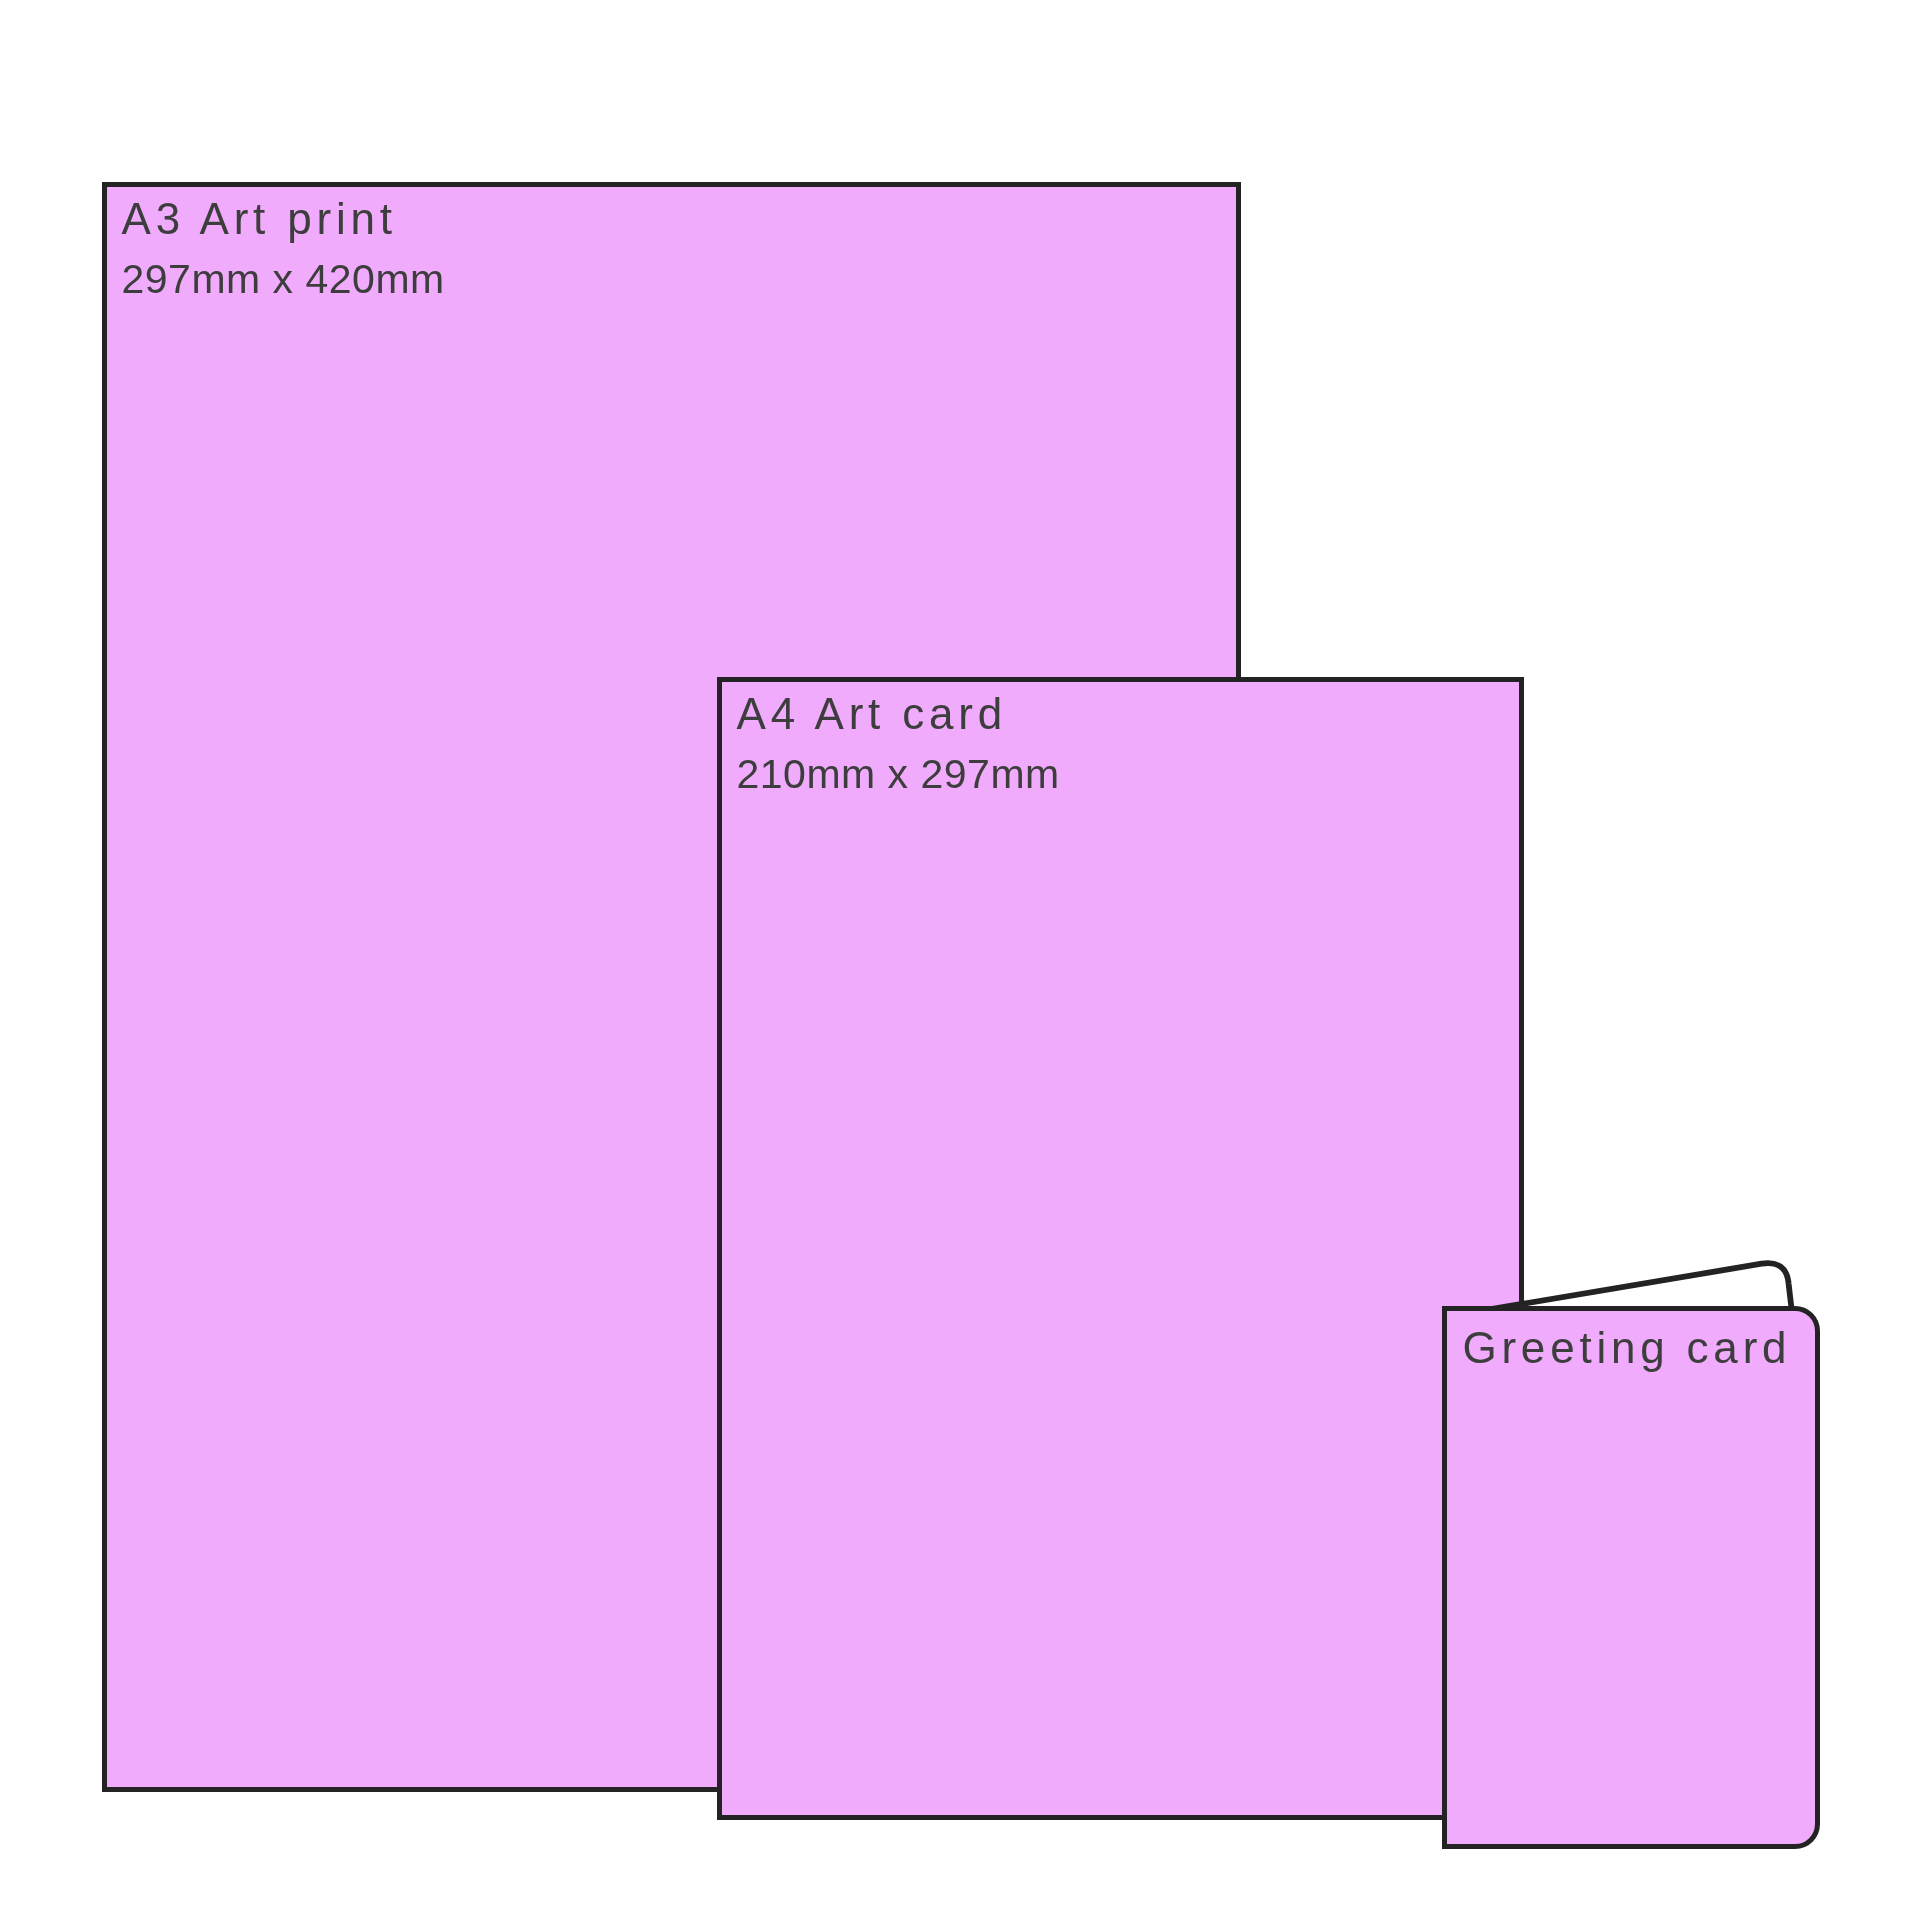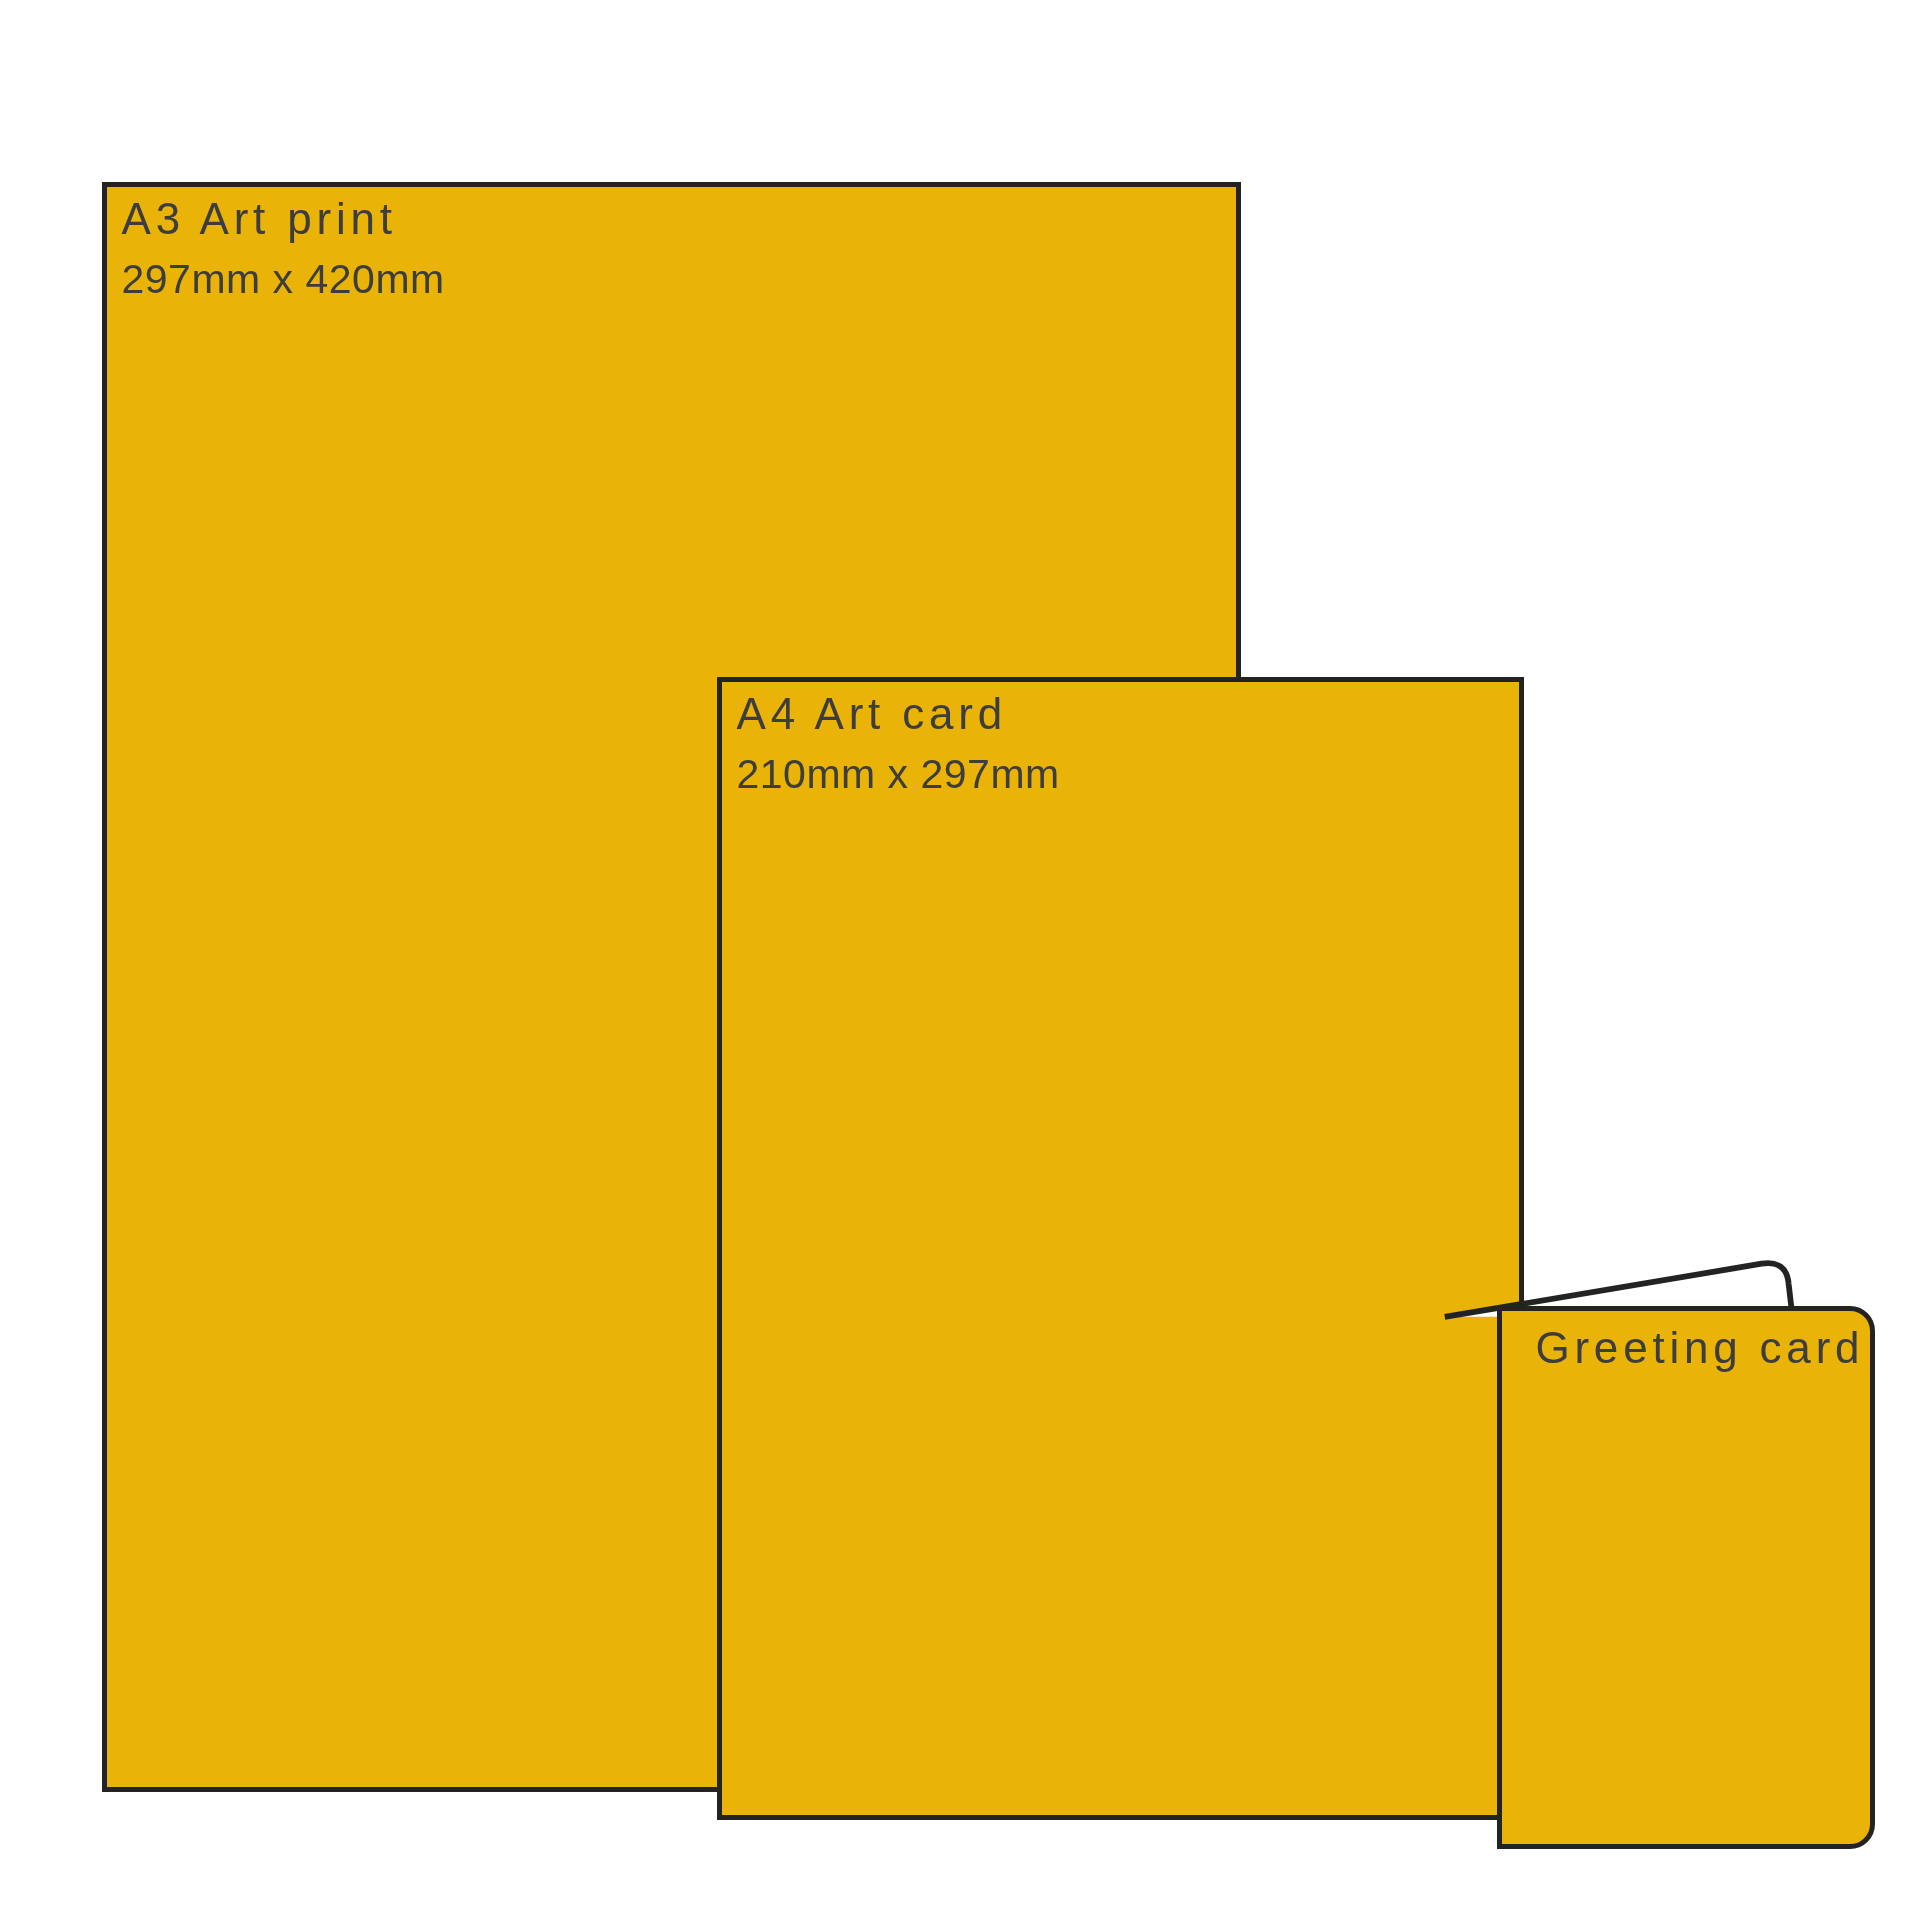--- a/index.html
+++ b/index.html
@@ -13,21 +13,21 @@
   .canvas {
     position: relative;
     width: 1931px;
     height: 1931px;
     background: #ffffff;
     font-family: "Liberation Sans", "DejaVu Sans", sans-serif;
   }
   .box {
     position: absolute;
     box-sizing: border-box;
-    background: #eab308;
+    background: #f0abfc;
     border: 5.8px solid #232323;
   }
   .box-a3 {
     left: 102px;
     top: 182px;
     width: 1139px;
     height: 1610px;
     z-index: 1;
   }
   .box-a4 {
@@ -39,27 +39,26 @@
   }
   .card-back-svg {
     position: absolute;
     left: 1381px;
     top: 1226px;
     width: 454px;
     height: 145px;
     z-index: 3;
   }
   .box-card {
-    left: 1497px;
+    left: 1442px;
     top: 1306px;
     width: 378px;
     height: 543px;
     border-radius: 0 25px 25px 0;
     z-index: 4;
-    padding-left: 18px;
   }
   .label {
     padding: 7.7px 0 0 14.5px;
     color: #3d3d3d;
     font-weight: 300;
   }
   .box-card .label {
     padding: 12.6px 0 0 15.4px;
   }
   .label .title {

